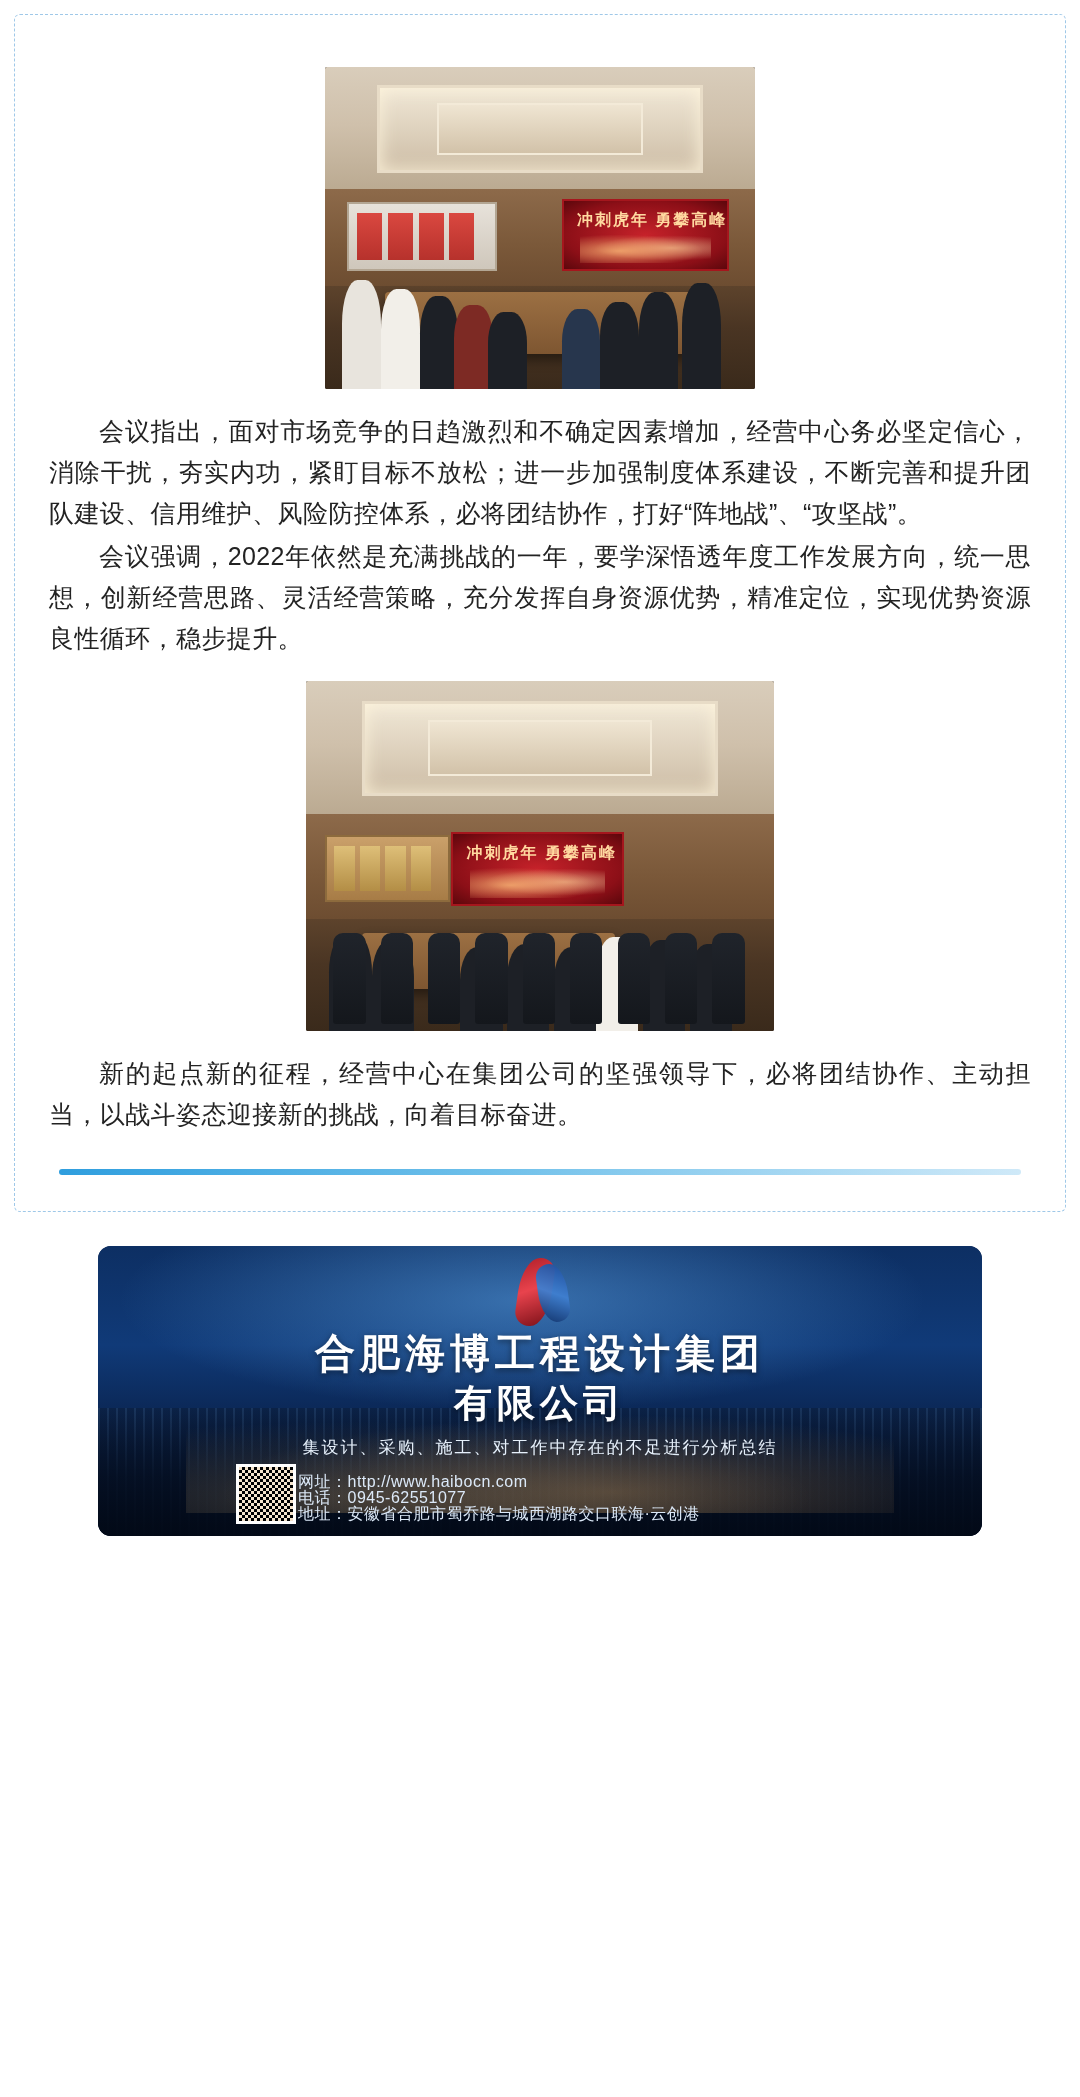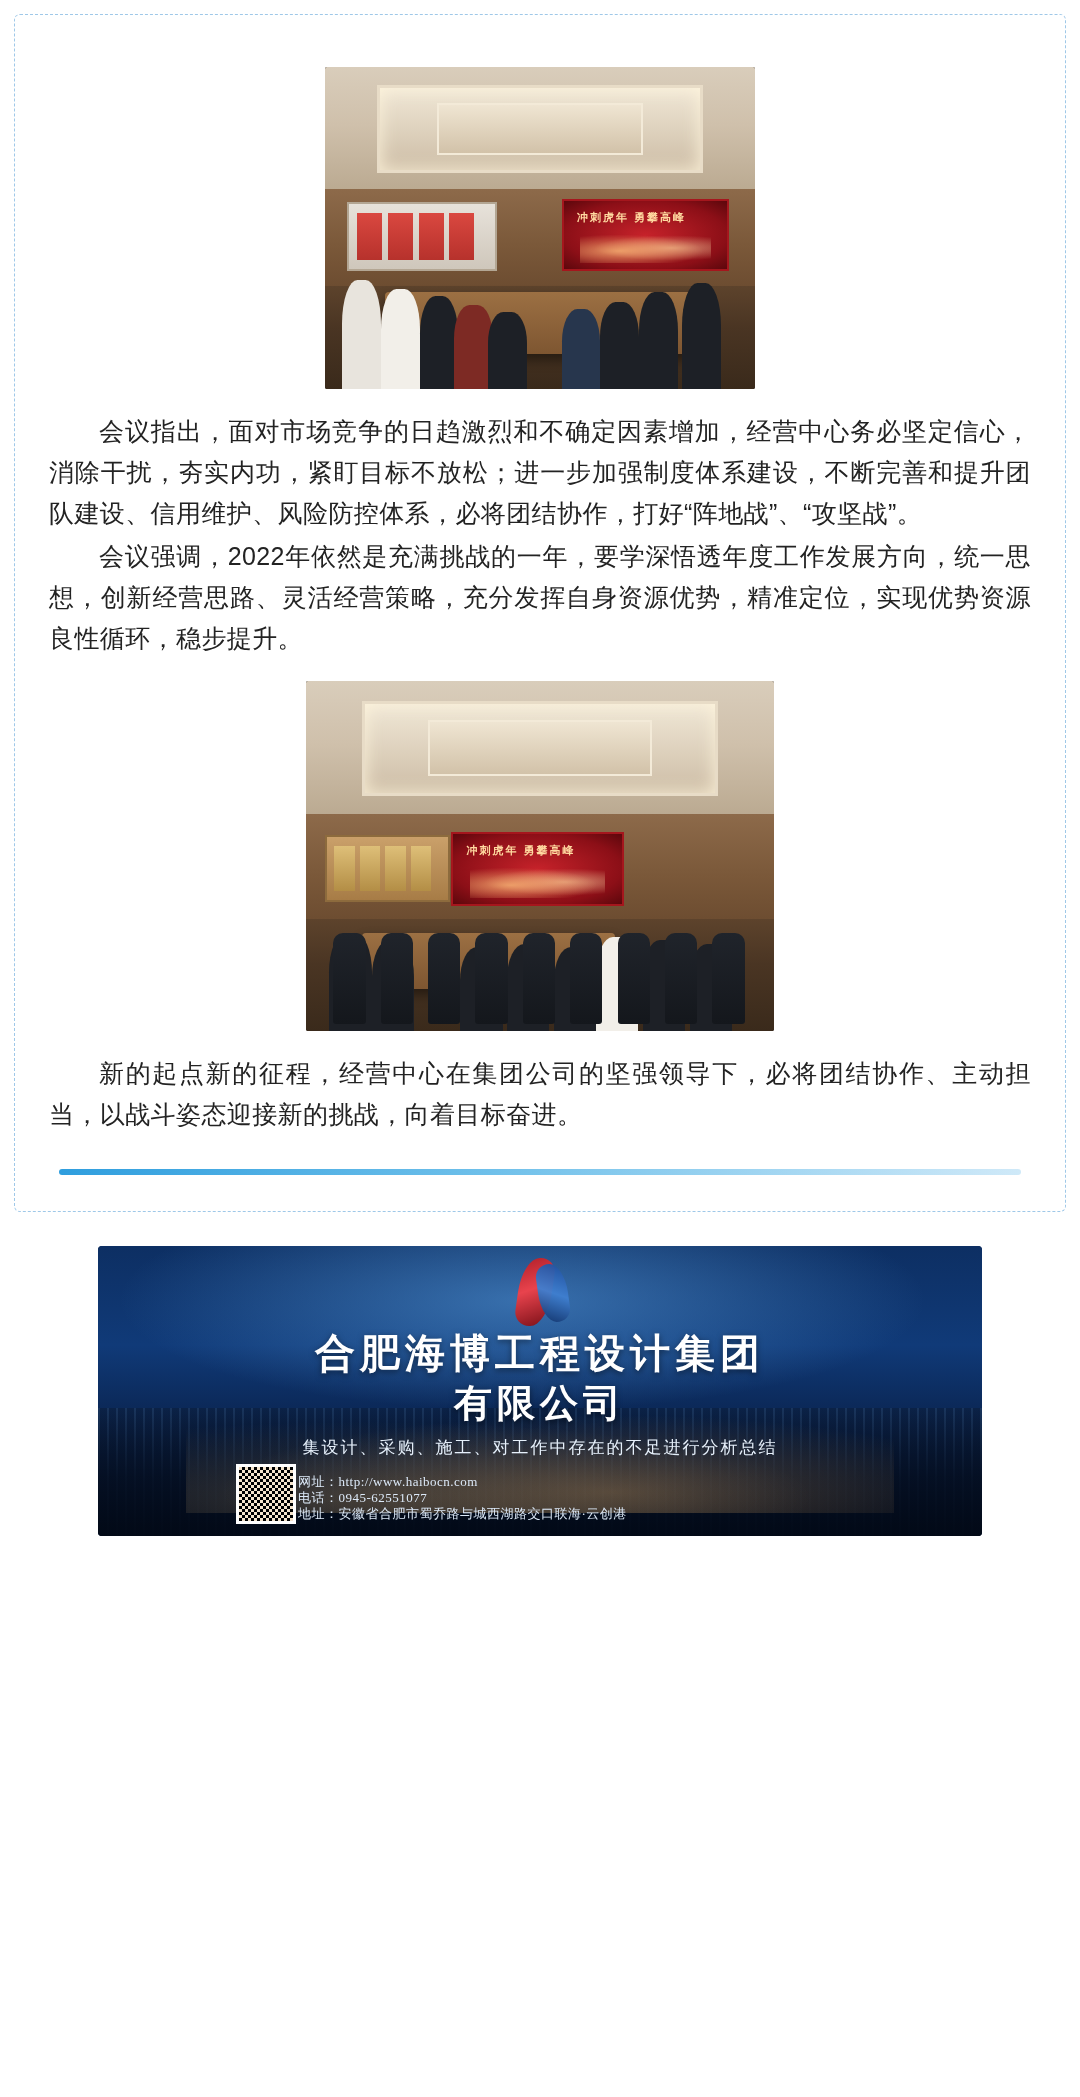--- a/index.html
+++ b/index.html
@@ -102,21 +102,21 @@
     top: 41%;
     width: 38%;
     height: 21%;
     background: radial-gradient(ellipse at 50% 50%, #c6222a 0%, #8c0f17 70%, #5c070c 100%);
     border: 2px solid #a5161d;
   }
   .banner-txt {
     position: absolute;
     left: 8%;
     top: 14%;
-    font-size: 11px;
+    font-size: 16px;
     color: #ffd9a0;
     letter-spacing: 2px;
     font-weight: bold;
     white-space: nowrap;
   }
   .banner-art {
     position: absolute;
     left: 10%;
     right: 10%;
     bottom: 8%;
@@ -204,22 +204,21 @@
   }
   
   .footer-banner {
     margin: 34px auto 0 auto;
     width: 884px;
     height: 290px;
     position: relative;
     overflow: hidden;
     background:
       radial-gradient(ellipse at 50% 18%, #1b4f96 0%, #123a74 40%, #0a2350 70%, #061634 100%);
-    border-radius: 4px;
-    font-family: Liberation Serif, serif;
+    border-radius: 13px;
   }
   .fb-sky {
     position: absolute;
     left: 0; right: 0; top: 0; height: 62%;
     background:
       radial-gradient(ellipse at 48% 30%, rgba(90,160,225,.55), rgba(10,35,80,0) 62%),
       linear-gradient(180deg, #0d2f63 0%, #103a78 55%, #0a2450 100%);
   }
   .fb-city {
     position: absolute;
@@ -288,21 +287,21 @@
     left: 0; right: 0;
     text-align: center;
     font-size: 17px;
     color: #e6f0fb;
     letter-spacing: 2px;
   }
   .fb-contact {
     position: absolute;
     left: 200px;
     bottom: 14px;
-    font-size: 13px;
+    font-size: 16px;
     line-height: 16px;
     color: #dce9f8;
     letter-spacing: .5px;
   }
   .fb-qr {
     position: absolute;
     left: 138px;
     bottom: 12px;
     width: 54px;
     height: 54px;

